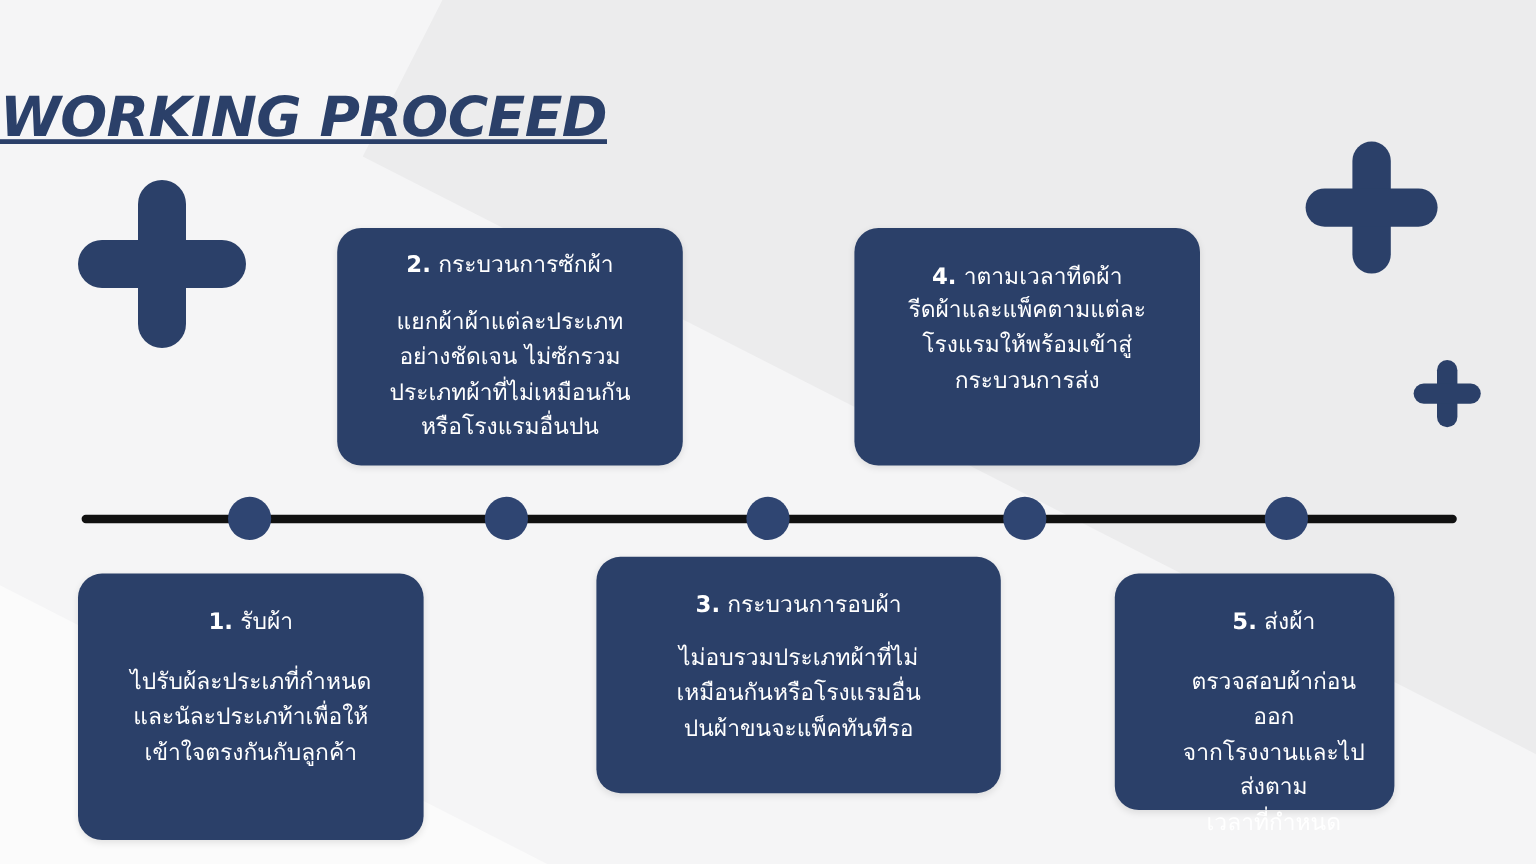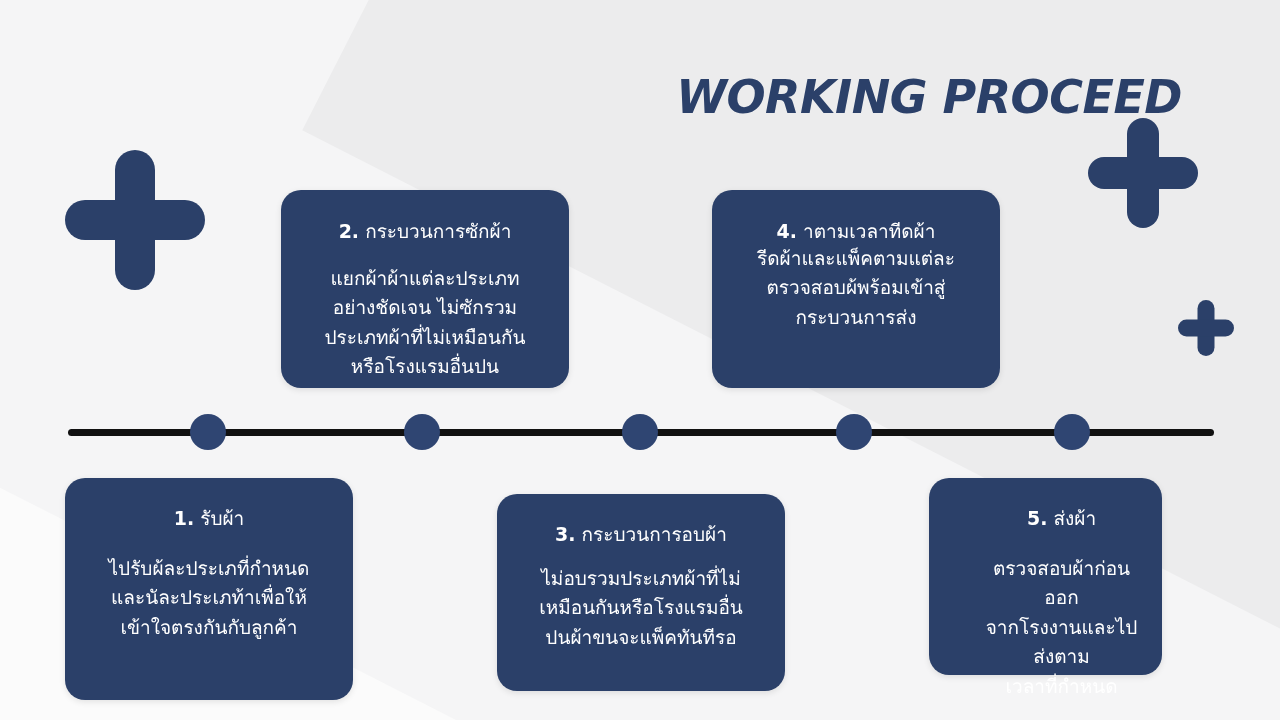--- a/index.html
+++ b/index.html
@@ -43,28 +43,29 @@
     transform: rotate(27deg);
     pointer-events: none;
   }
 
   
   .title {
     position: absolute;
     top: 70px;
     left: 0;
     width: 1182px;
-    text-align: right;
+    text-align: left;
     font-size: 46px;
     font-weight: bold;
     font-style: italic;
     letter-spacing: -0.5px;
     color: #2b4169;
     font-family: "DejaVu Sans", "Liberation Sans", sans-serif;
     white-space: nowrap;
+    text-decoration: underline;
   }
 
   
   .plus {
     position: absolute;
   }
   .plus .bar {
     position: absolute;
     background: #2b4169;
     border-radius: 999px;
@@ -125,27 +126,27 @@
   .card-body {
     font-size: 19px;
     line-height: 1.55;
     text-align: center;
     font-weight: normal;
   }
 
   
   #card-1 { left: 65px;  top: 478px; width: 288px; height: 222px; }
   #card-2 { left: 281px; top: 190px; width: 288px; height: 198px; }
-  #card-3 { left: 497px; top: 494px; width: 288px; height: 197px; }
+  #card-3 { left: 497px; top: 464px; width: 337px; height: 197px; }
   #card-4 { left: 712px; top: 190px; width: 288px; height: 198px; }
   #card-5 { left: 929px; top: 478px; width: 233px; height: 197px; padding-left: 48px; }
 
   #card-1 .card-heading { margin-top: 29px; }
   #card-1 .card-body    { margin-top: 23px; }
-  #card-2 .card-heading { margin-top: 30px; }
+  #card-2 .card-heading { margin-top: 20px; }
   #card-2 .card-body    { margin-top: 20px; }
   #card-3 .card-heading { margin-top: 29px; }
   #card-3 .card-body    { margin-top: 17px; }
   #card-4 .card-heading { margin-top: 30px; }
   #card-4 .card-body    { }
   #card-5 .card-heading { margin-top: 29px; }
   #card-5 .card-body    { margin-top: 23px; }
 </style>
 </head>
 <body>
@@ -214,21 +215,21 @@
       </div>
   </div>
 
   <div class="card" id="card-4" style="background: rgb(43, 64, 105);">
     <div class="card-heading">
       <span class="num">4.</span>
       <span>าตามเวลาทีดผ้า</span>
     </div>
     <div class="card-body">
         <div>รีดผ้าและแพ็คตามแต่ละ</div>
-        <div>ตรวจสอบผ้พร้อมเข้าสู่</div>
+        <div>โรงแรมให้พร้อมเข้าสู่</div>
         <div>กระบวนการส่ง</div>
       </div>
   </div>
 
   <div class="card" id="card-5" style="background: rgb(43, 64, 105);">
     <div class="card-heading">
       <span class="num">5.</span>
       <span>ส่งผ้า</span>
     </div>
     <div class="card-body">

